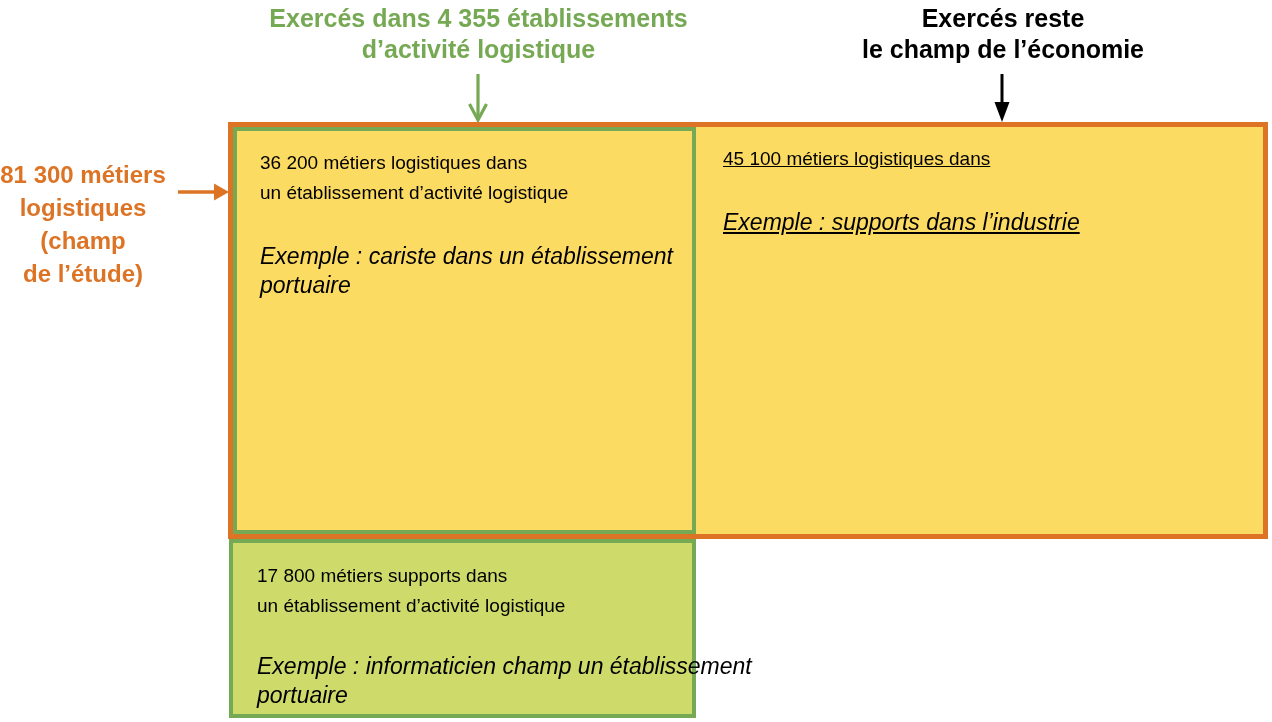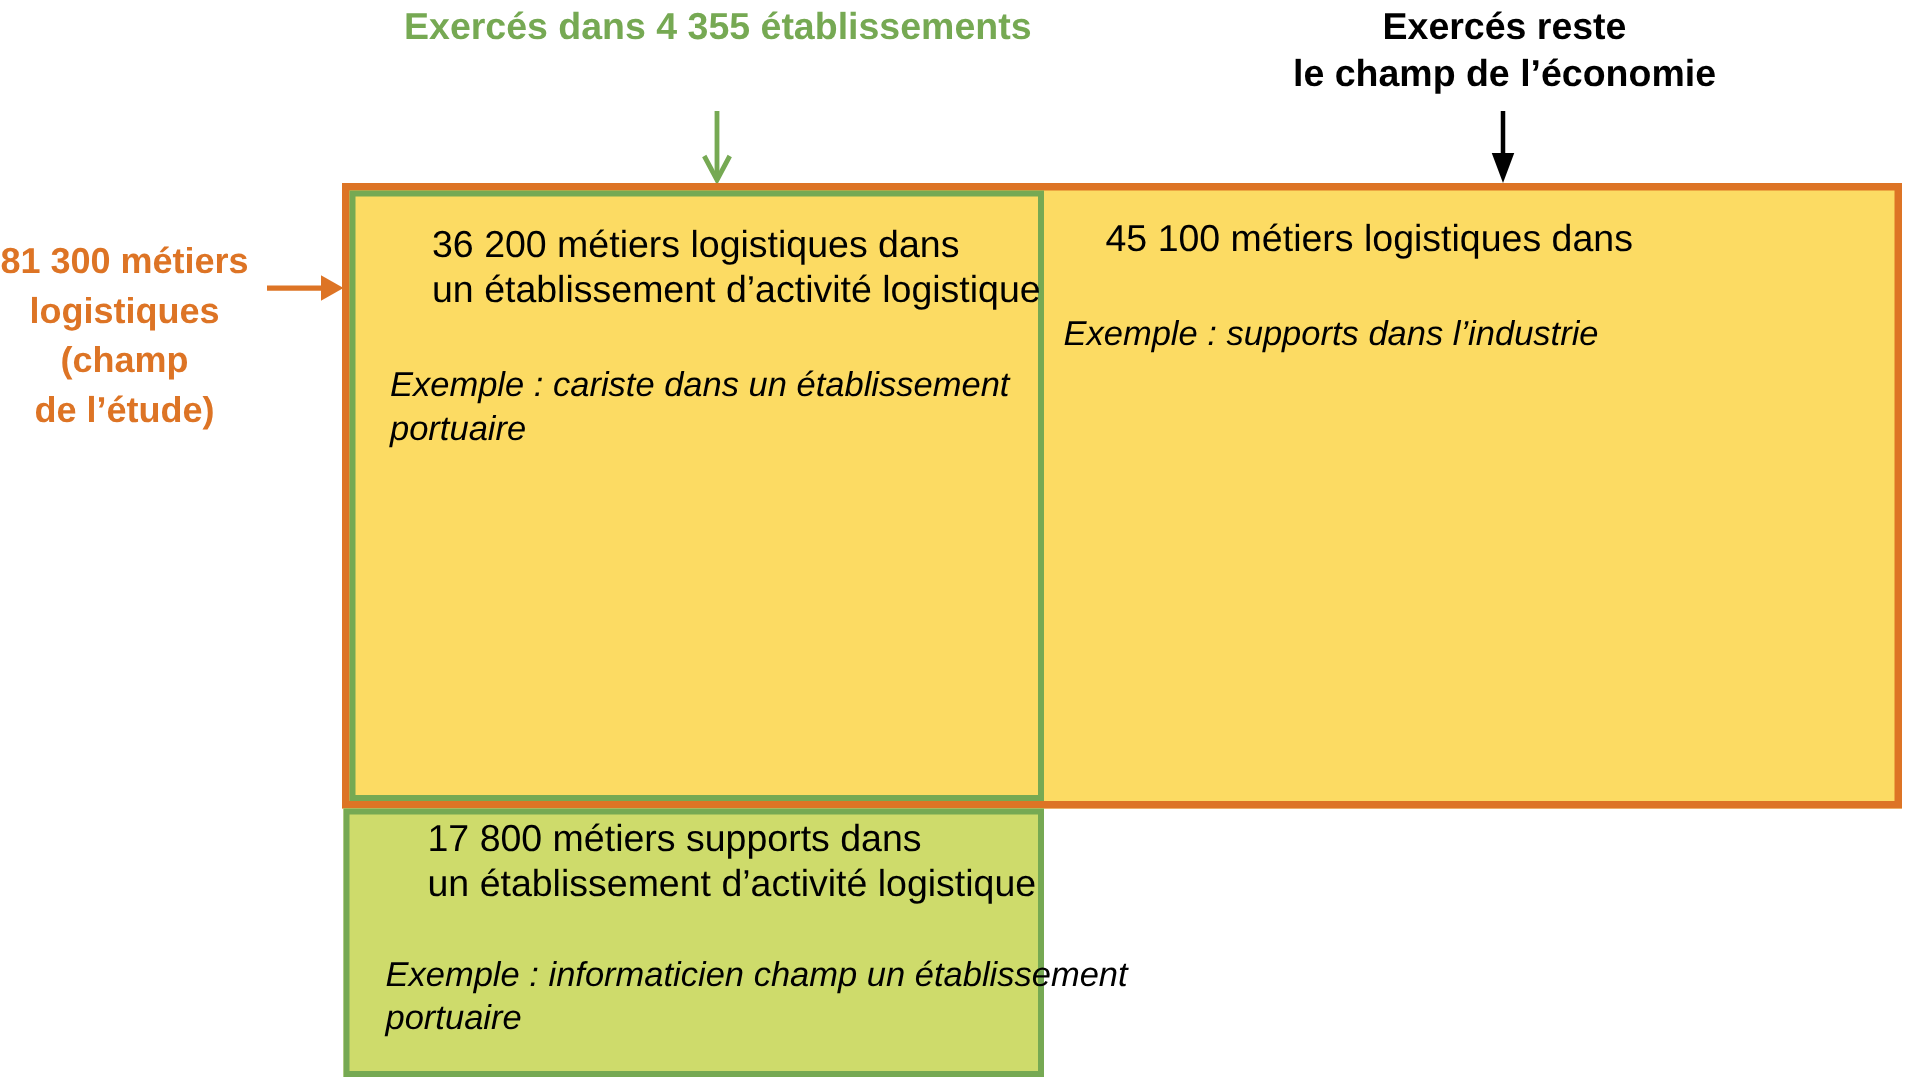--- a/index.html
+++ b/index.html
@@ -41,48 +41,50 @@
     border: 5px solid var(--orange, #dd7425);
     background: var(--yellow, #fcdb63);
   }
   .sub-left {
     position: absolute; left: 0; top: 0; bottom: 0; width: 463px;
     border: 4px solid var(--green, #76a953);
     padding: 17px 6px 0 23px;
   }
   .sub-right {
     position: absolute; left: 463px; top: 0; bottom: 0; right: 0;
-    padding: 17px 6px 0 13px;
+    padding: 17px 6px 0 27px;
+    text-decoration: underline;
   }
 
   
   .support-box {
     position: absolute; left: 229px; top: 539px;
     width: 467px; height: 179px;
     border: 4px solid var(--green, #76a953);
     background: var(--light-green, #cedb6b);
-    padding: 1px 6px 0 24px;
+    padding: 18px 6px 0 24px;
   }
 
-  .box-title { font-size: 25px; line-height: 30px; color: #000; margin-left: 28px; }
+  .box-title { font-size: 19px; line-height: 30px; color: #000; }
   .box-example {
     font-size: 23px; line-height: 29px;
     font-style: italic; color: #000;
     margin-top: 34px;
   }
   .support-box .box-example { margin-top: 31px; }
   .box-title div, .box-example div, .top-label div, .left-label div { white-space: nowrap; }
 </style>
 </head>
 <body>
 
 <div class="canvas">
 
   <div class="top-label green">
     <div>Exercés dans 4 355 établissements</div>
+    <div>d’activité logistique</div>
   </div>
 
   <div class="top-label black">
     <div>Exercés reste</div>
     <div>le champ de l’économie</div>
   </div>
 
   <div class="left-label">
     <div>81 300 métiers</div>
     <div>logistiques</div>

